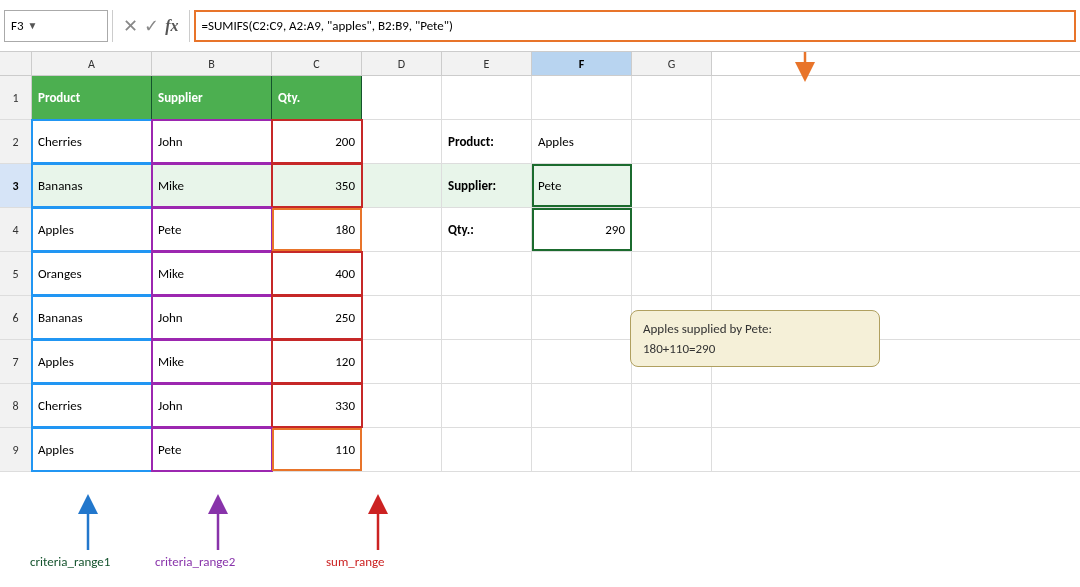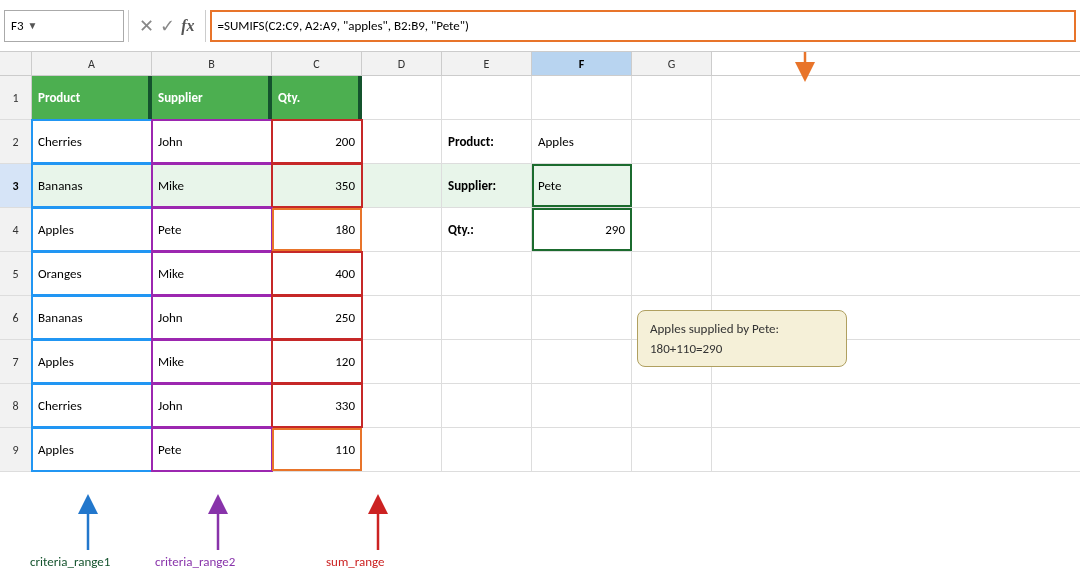--- a/index.html
+++ b/index.html
@@ -16,21 +16,21 @@
     
     .formula-bar {
       display: flex;
       align-items: center;
       height: 52px;
       border-bottom: 1px solid #ccc;
       background: #fff;
       padding: 0 4px;
     }
     .name-box {
-      width: 120px;
+      width: 104px;
       height: 32px;
       border: 1px solid #aaa;
       display: flex;
       align-items: center;
       padding: 15px 6px;
       font-size: 13px;
     }
     .name-box-arrow {
       font-size: 10px;
       margin-left: 4px;
@@ -149,21 +149,21 @@
       position: relative;
       overflow: visible;
     }
     .cell.align-right { justify-content: flex-end; }
 
     
     .header-cell {
       background: #4CAF50;
       color: #fff;
       font-weight: bold;
-      border-right: 4px solid #14532d;
+      border-right: 1px solid #14532d;
     }
 
     
     .criteria-range1 {
       outline: 2px solid #2196F3;
       outline-offset: -1px;
       z-index: 2;
     }
     
     .criteria-range2 {
@@ -422,21 +422,21 @@
       </div>
       <div class="cell col-d"></div>
       <div class="cell col-e"></div>
       <div class="cell col-f"></div>
       <div class="cell col-g"></div>
     </div>
 
   </div>
 </div>
 
-<div class="info-box" style="left: 630px; top: 310px; width: 210px; margin-left: 7px;">
+<div class="info-box" style="left: 630px; top: 310px; width: 250px;">
   <div>Apples supplied by Pete:</div>
   <div>180+110=290</div>
 </div>
 
 <svg class="arrows-svg" viewBox="0 0 1080 587" xmlns="http://www.w3.org/2000/svg">
 
   <defs>
     <marker id="arrow-blue" markerWidth="8" markerHeight="8" refX="4" refY="4" orient="auto">
       <path d="M0,0 L0,8 L8,4 Z" fill="#2277CC"></path>
     </marker>

